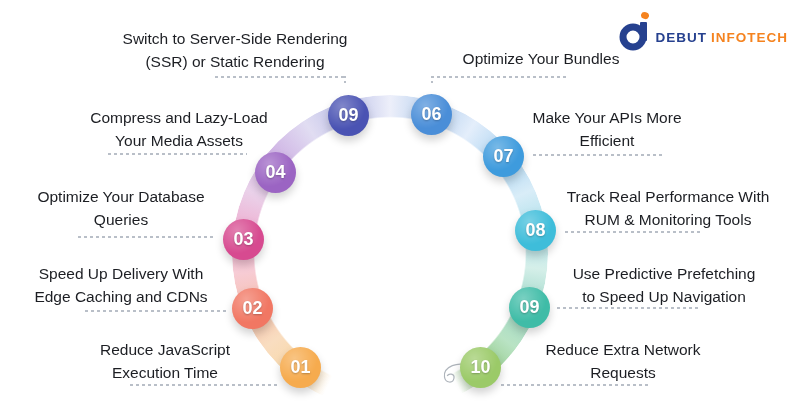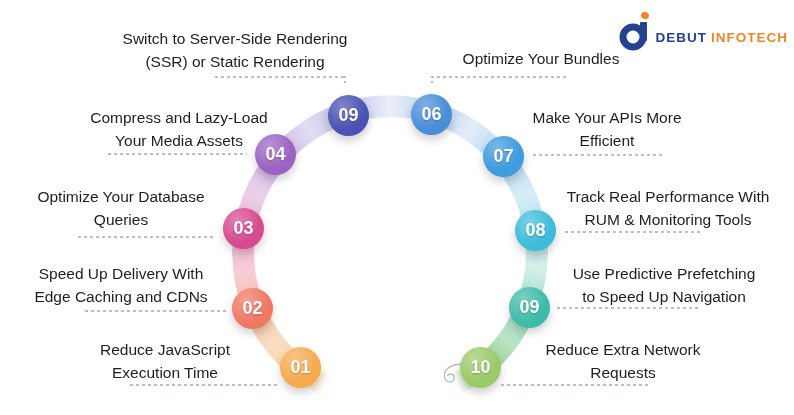--- a/index.html
+++ b/index.html
@@ -55,22 +55,22 @@
   
   .badge{
     position:absolute;width:41px;height:41px;border-radius:50%;
     display:flex;align-items:center;justify-content:center;
     color:#fff;font-size:18px;font-weight:700;
     background:radial-gradient(circle at 35% 28%,rgba(255,255,255,.30),rgba(255,255,255,0) 58%),var(--c,#888);
     box-shadow:0 5px 9px rgba(0,0,0,.18);
     text-shadow:0 1px 2px rgba(0,0,0,.25);
     z-index:3;
   }
-  .s01{left:280px;top:347px;} .s02{left:232px;top:288px;} .s03{left:223px;top:208px;}
-  .s04{left:255px;top:134px;} .s05{left:328px;top:95px;}  .s06{left:411px;top:94px;}
+  .s01{left:280px;top:347px;} .s02{left:232px;top:288px;} .s03{left:223px;top:219px;}
+  .s04{left:255px;top:152px;} .s05{left:328px;top:95px;}  .s06{left:411px;top:94px;}
   .s07{left:483px;top:136px;} .s08{left:515px;top:210px;} .s09{left:509px;top:287px;}
   .s10{left:460px;top:347px;}
 
   
   .label{
     position:absolute;width:230px;text-align:center;white-space:pre-line;
     font-size:15.5px;line-height:23px;color:#1c1e23;z-index:2;
   }
   .l01{left:50px;top:338px;}  .l02{left:6px;top:262px;}   .l03{left:6px;top:185px;}
   .l04{left:64px;top:106px;}  .l05{left:104px;top:27px;width:262px;}

